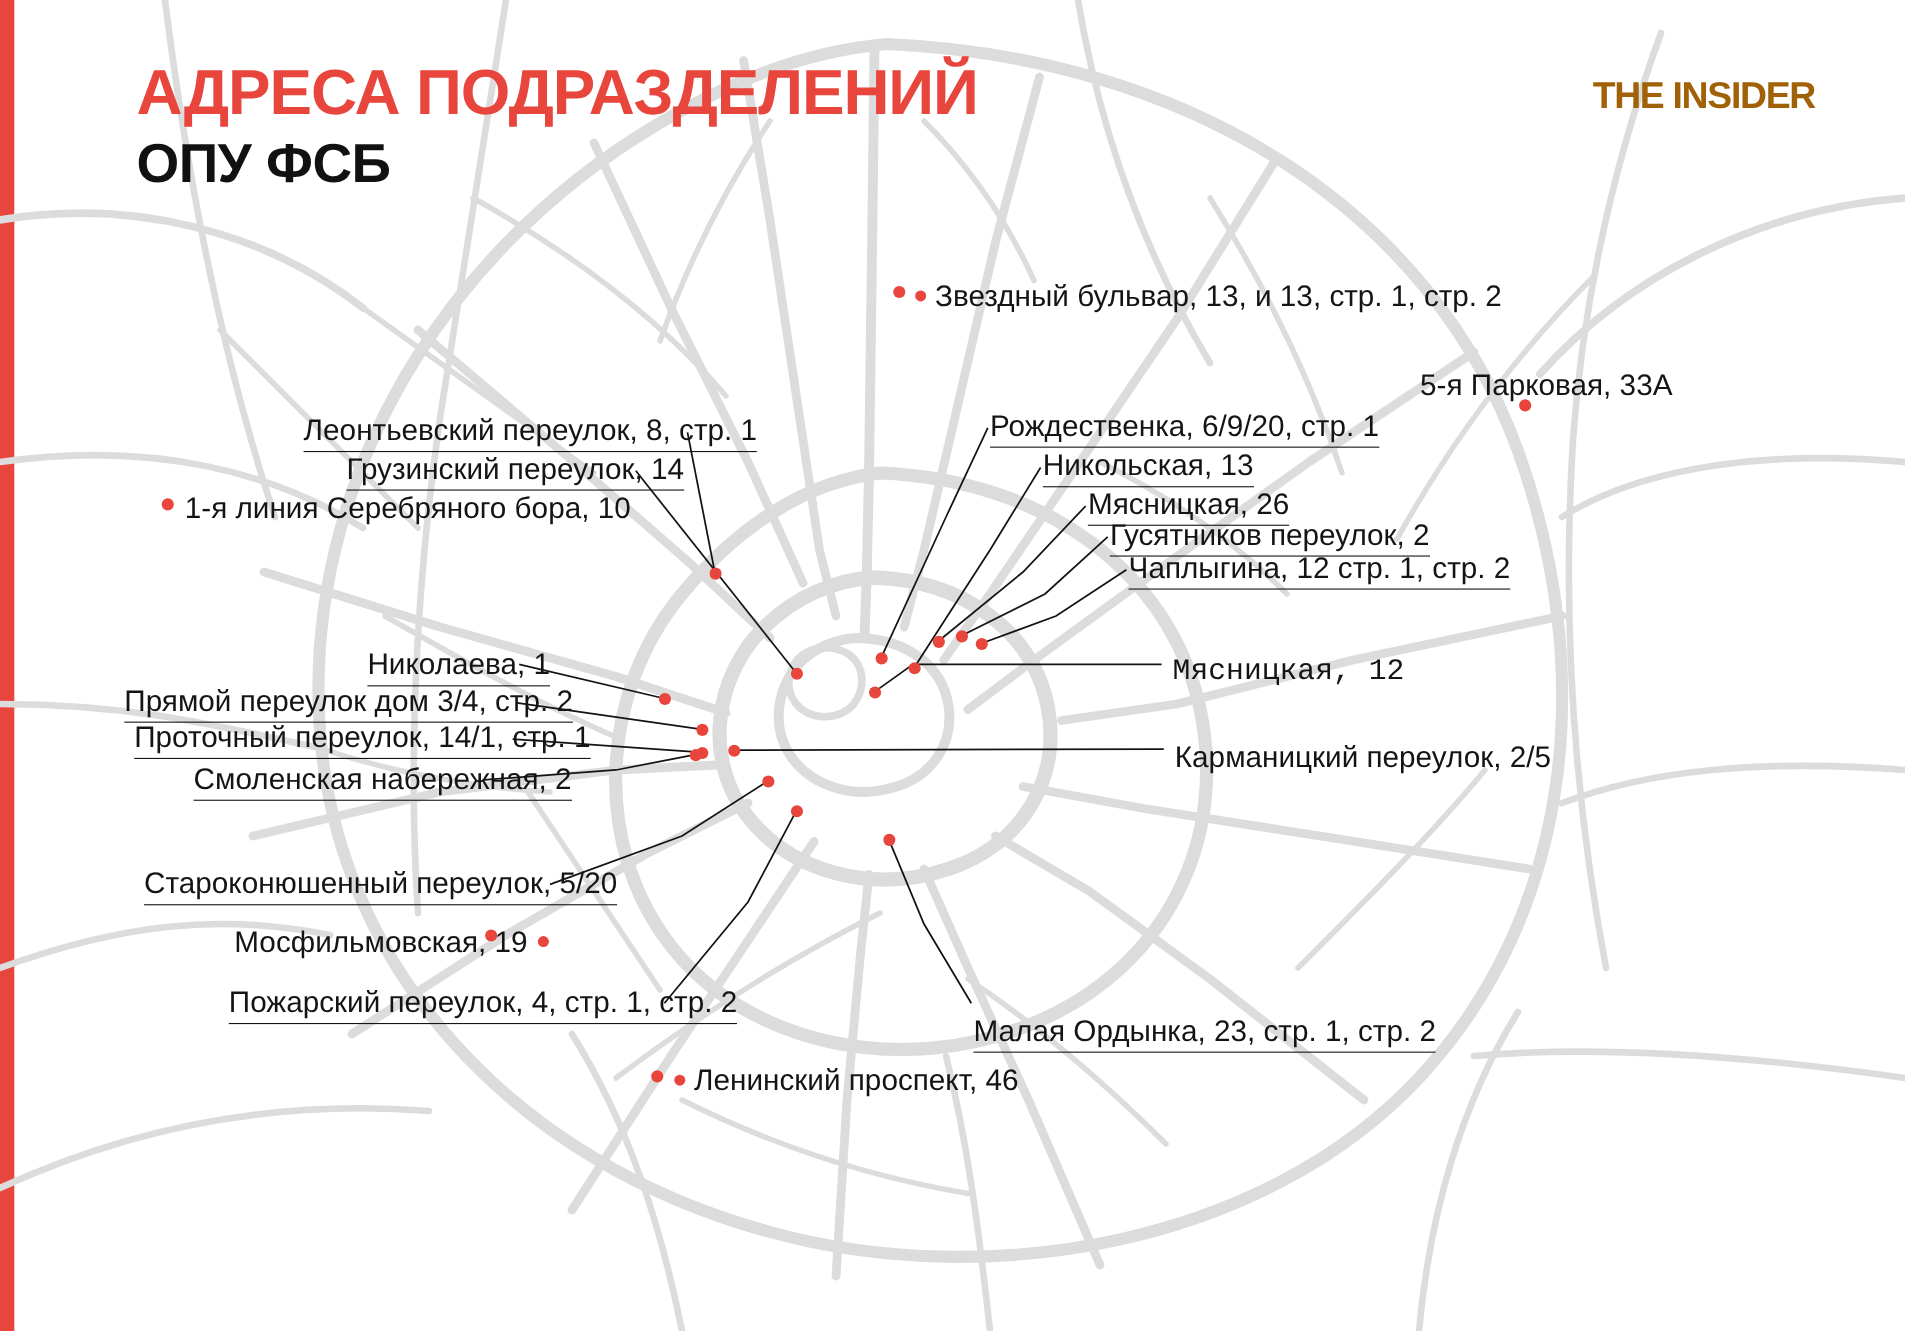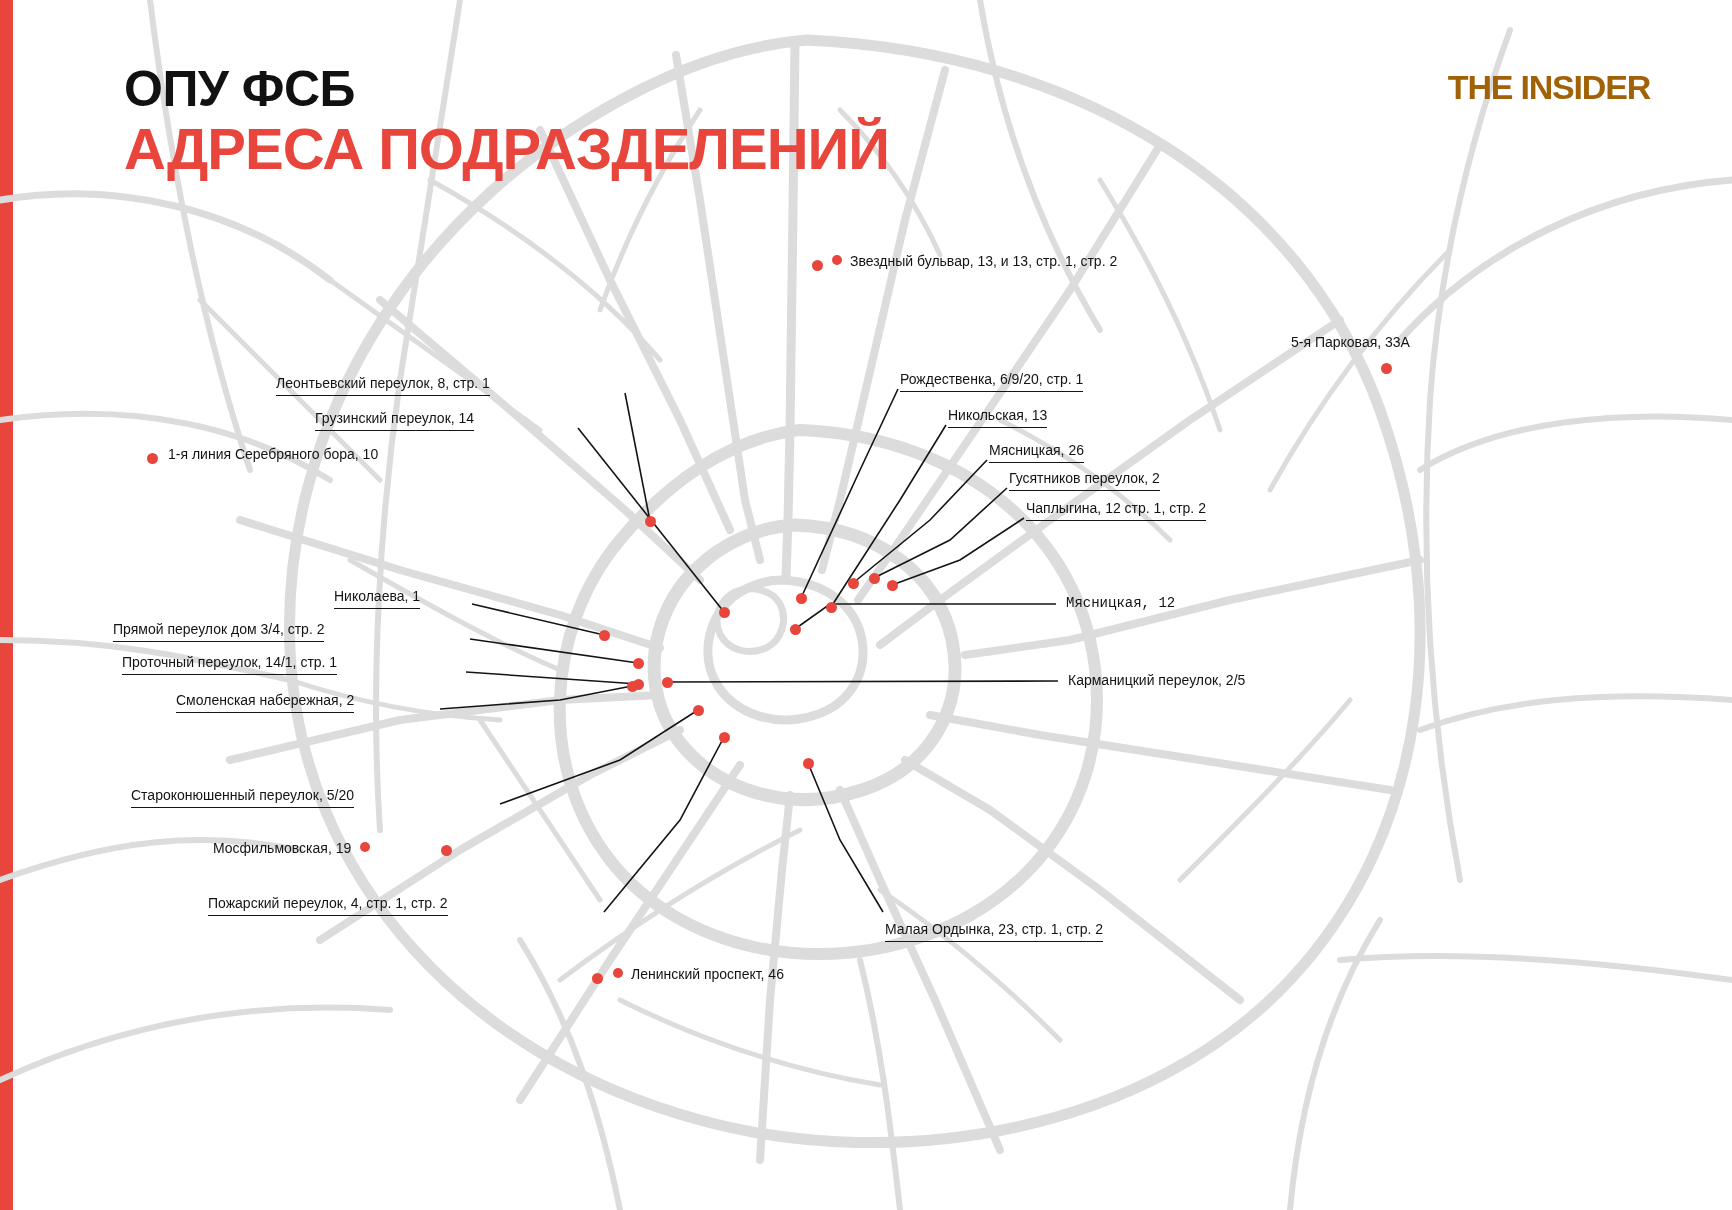--- a/index.html
+++ b/index.html
@@ -69,21 +69,21 @@
     position: absolute;
     left: 0; top: 0;
     width: 1732px; height: 1210px;
     z-index: 10;
     pointer-events: none;
   }
 
   
   .addr {
     position: absolute;
-    font-size: 14px;
+    font-size: 27px;
     color: #141414;
     white-space: nowrap;
     z-index: 15;
     line-height: 1.2;
   }
   .addr.underlined {
     border-bottom: 1.6px solid #141414;
     padding-bottom: 3px;
   }
 
@@ -215,22 +215,22 @@
 
       <path d="M 500 804 L 620 760 L 698 710"></path>
 
       <path d="M 604 912 L 680 820 L 724 737"></path>
 
       <path d="M 883 912 L 840 840 L 808 763"></path>
     </g>
   </svg>
 
   <div id="title-block">
+    <div id="title-main">АДРЕСА ПОДРАЗДЕЛЕНИЙ</div>
     <div id="title-sub">ОПУ ФСБ</div>
-    <div id="title-main">АДРЕСА ПОДРАЗДЕЛЕНИЙ</div>
   </div>
   <div id="brand-logo">THE INSIDER</div>
 
   <div id="annotations">
       <div class="addr" style="left: 832px; top: 253px;"><span class="bullet"></span><span>Звездный бульвар, 13, и 13, стр. 1, стр. 2</span></div>
       <div class="addr" style="left: 1291px; top: 334px;"><span>5-я Парковая, 33А</span></div>
       <div class="addr" style="left: 168px; top: 446px;"><span>1-я линия Серебряного бора, 10</span></div>
       <div class="addr underlined" style="left: 276px; top: 375px;"><span>Леонтьевский переулок, 8, стр. 1</span></div>
       <div class="addr underlined" style="left: 315px; top: 410px;"><span>Грузинский переулок, 14</span></div>
       <div class="addr underlined" style="left: 900px; top: 371px;"><span>Рождественка, 6/9/20, стр. 1</span></div>

